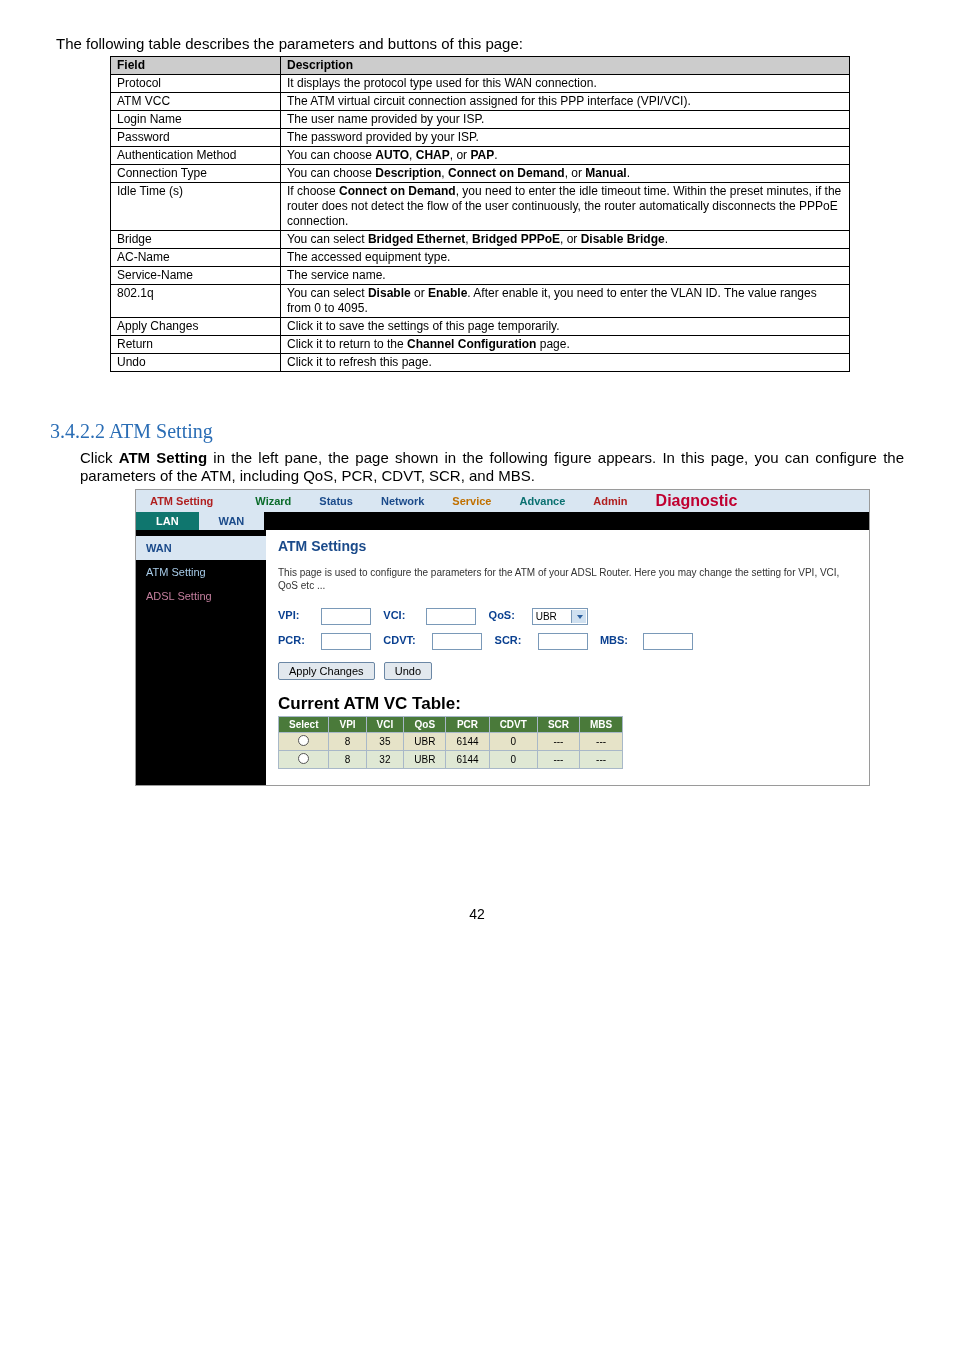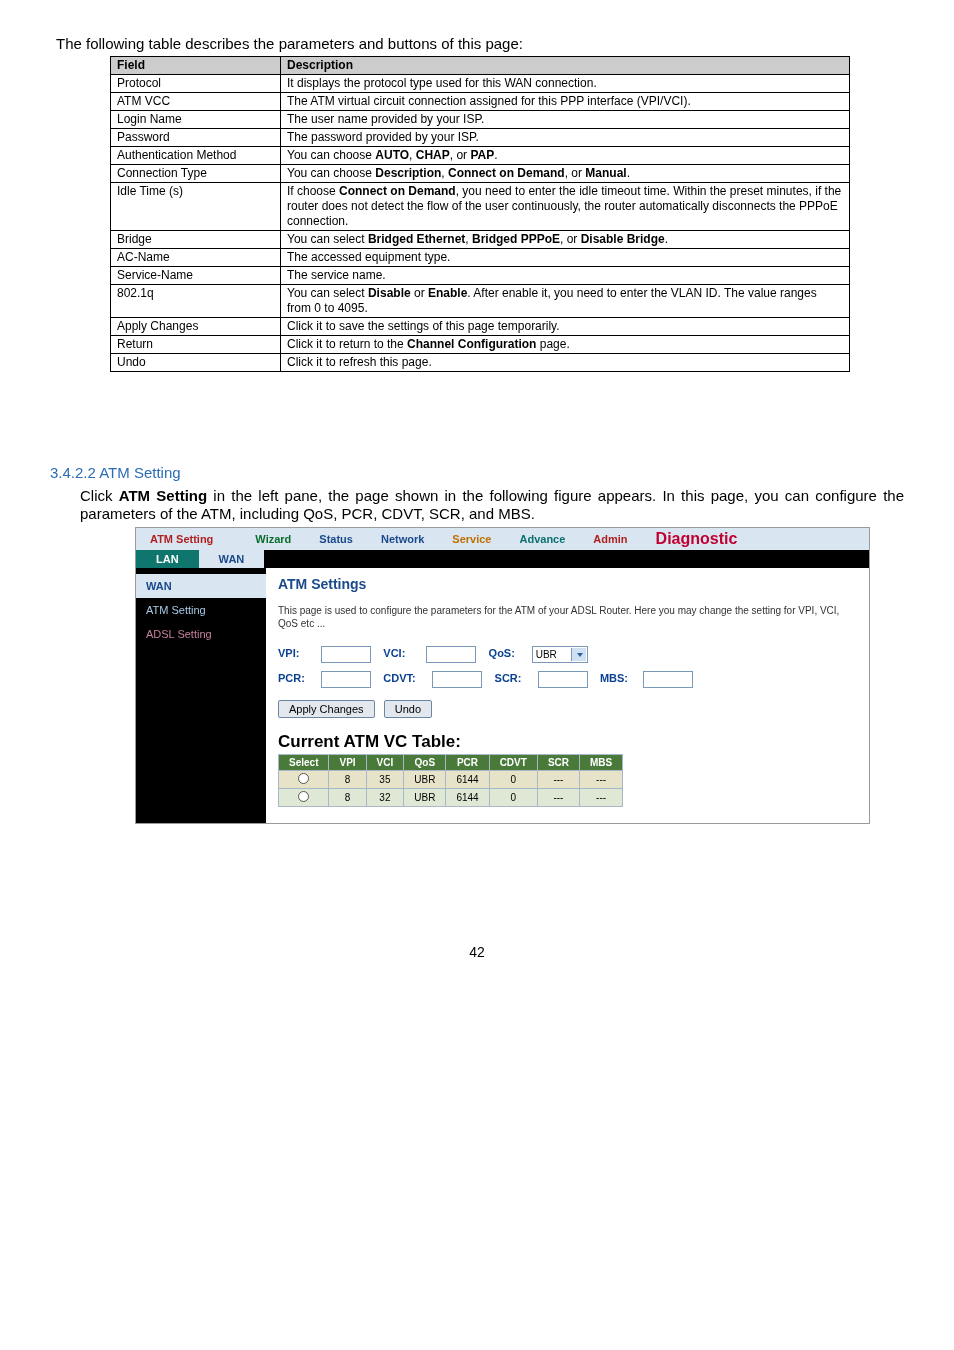--- a/index.html
+++ b/index.html
@@ -26,22 +26,23 @@
     vertical-align: top;
     line-height: 1.25;
   }
   table.desc th {
     background: #ccc;
     font-weight: bold;
   }
   .b { font-weight: bold; }
   .section-head {
     color: #2a6db5;
-    font-size: 15px;
-    margin: 92px 0 6px 0;
+    font-size: 20px;
+    margin: 48px 0 6px 0;
+    font-family: Liberation Serif, serif;
   }
   .para {
     margin: 2px 0 4px 30px;
     font-size: 15px;
     line-height: 1.2;
     text-align: justify;
   }
   
   .shot {
     width: 735px;

